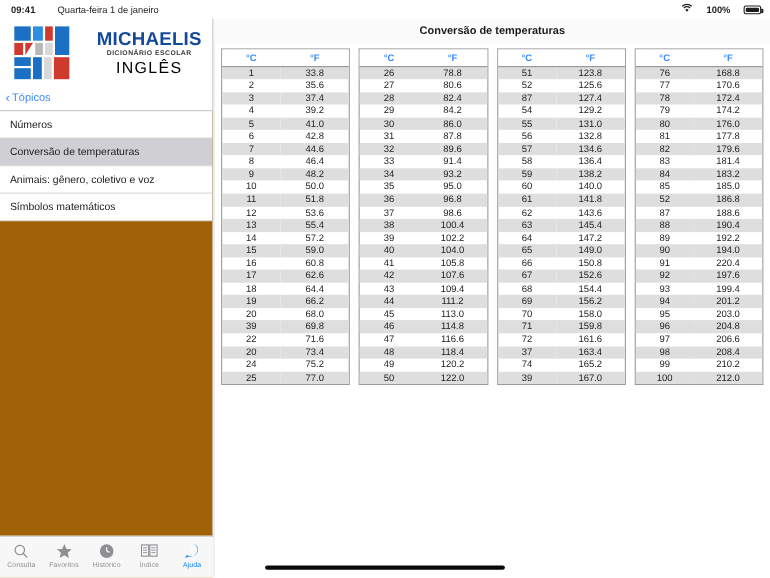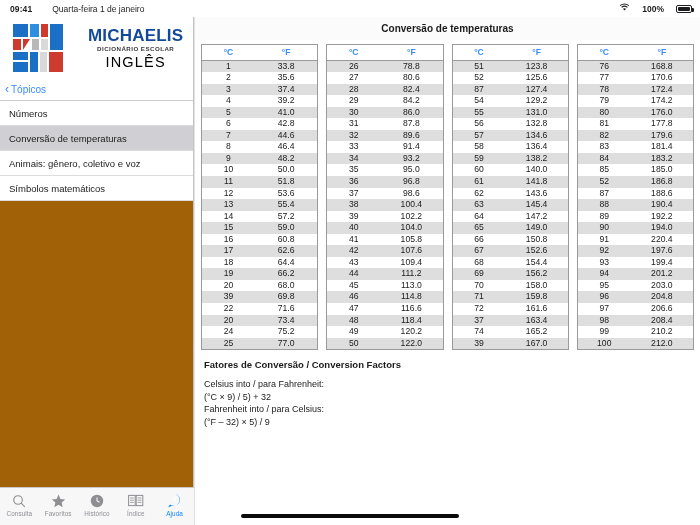--- a/index.html
+++ b/index.html
@@ -676,27 +676,20 @@
                 </tr>
                 <tr class="alt">
                   <td>100</td>
                   <td>212.0</td>
                 </tr>
               </tbody>
             </table>
         </div>
       </div>
 
-      <div class="factors">
-        <div class="factors-title">Fatores de Conversão / Conversion Factors</div>
-        <div class="factors-line">Celsius into / para Fahrenheit:</div>
-        <div class="factors-line">(°C × 9) / 5) + 32</div>
-        <div class="factors-line">Fahrenheit into / para Celsius:</div>
-        <div class="factors-line">(°F – 32) × 5) / 9</div>
-      </div>
 
       <div class="main-bottom-pad"></div>
     </div>
   </div>
 
   <div class="tabbar">
     <div class="tab">
       <span class="tab-ico">
         <svg width="14" height="14" viewBox="0 0 14 14">
             <circle cx="6" cy="6" r="4.3" stroke="currentColor" stroke-width="1.1" fill="none"></circle>

